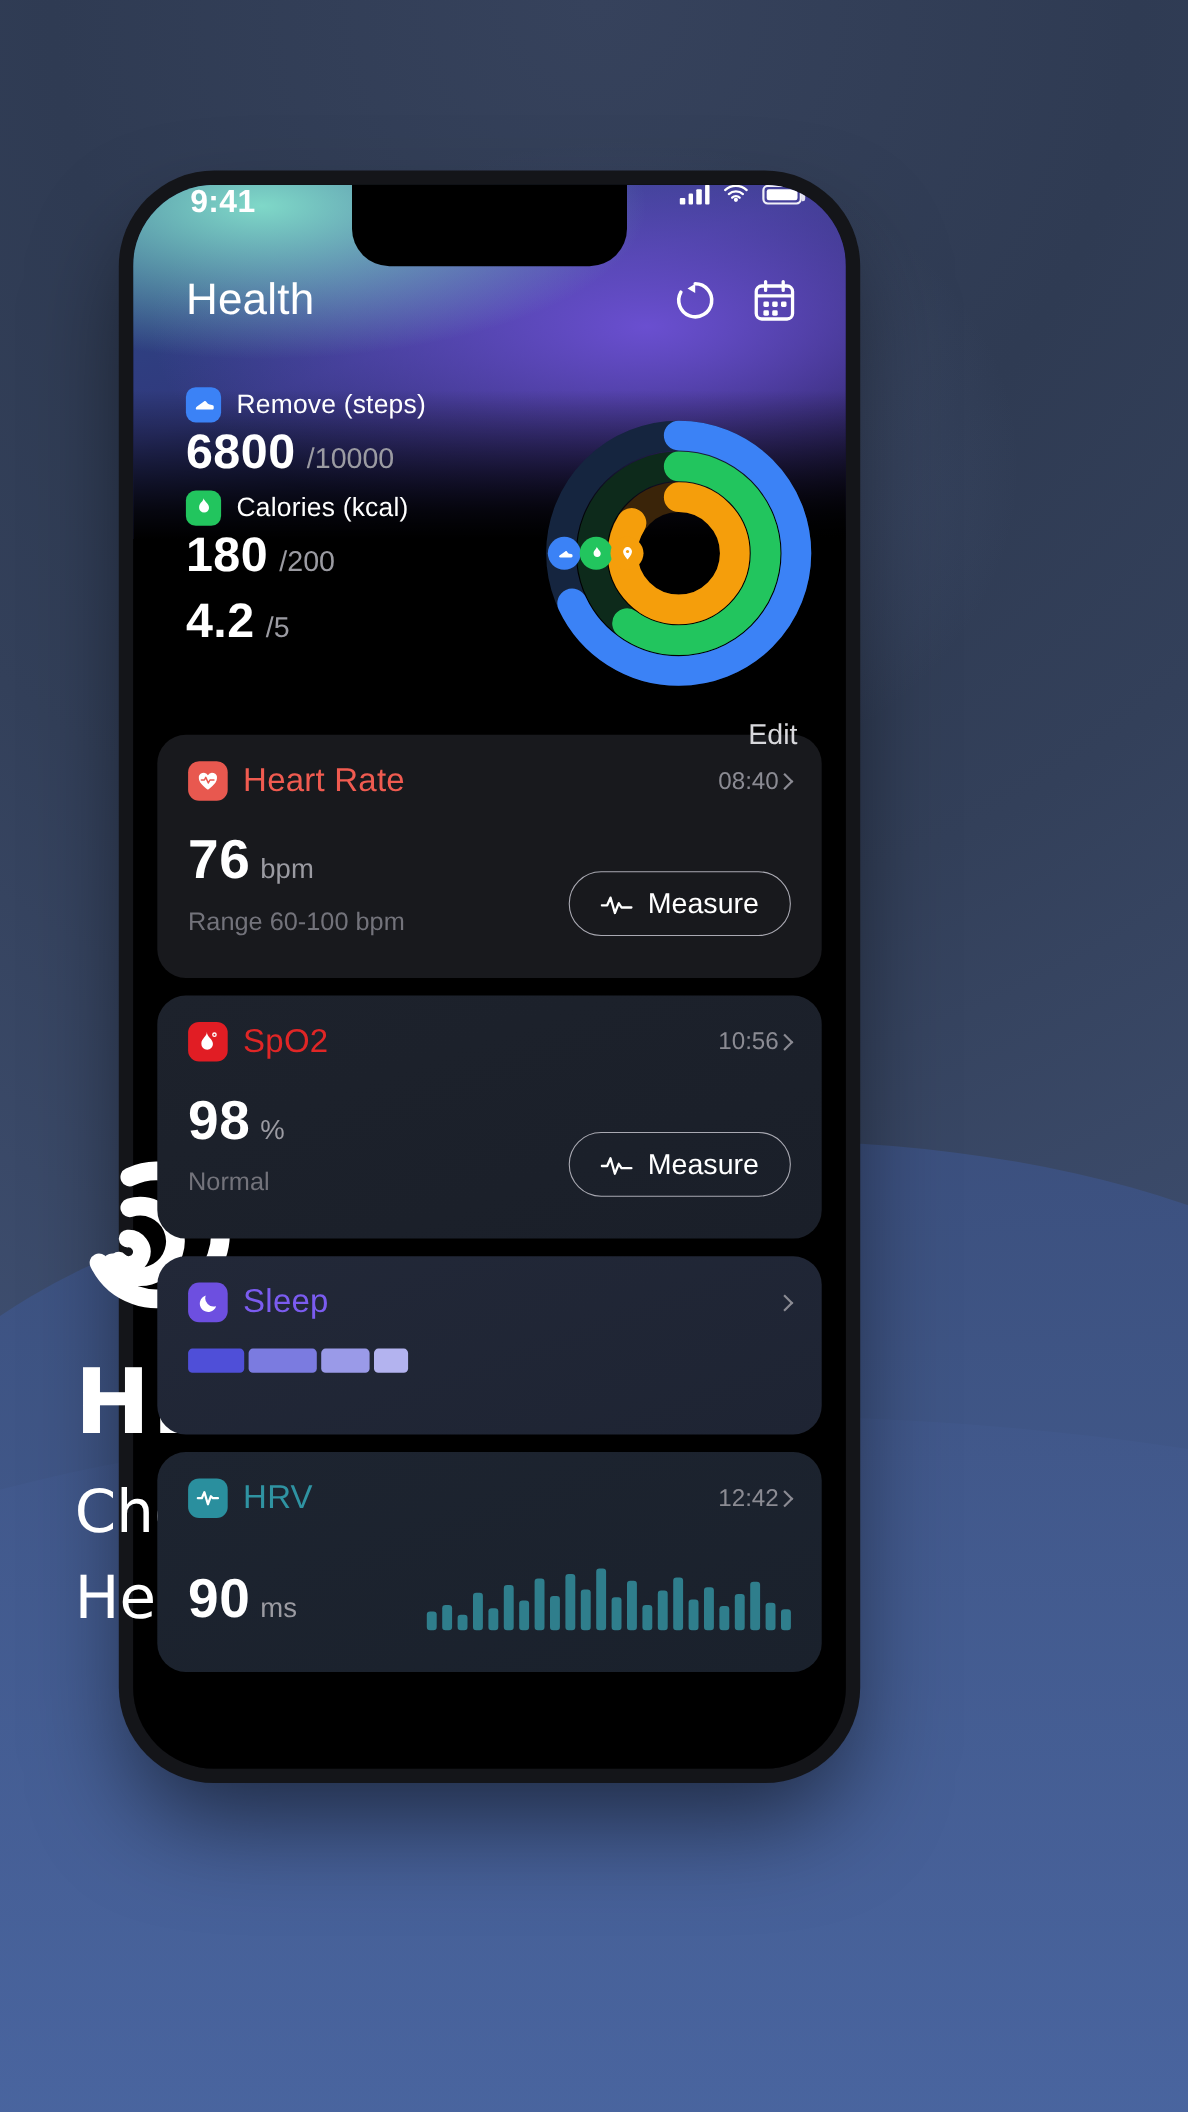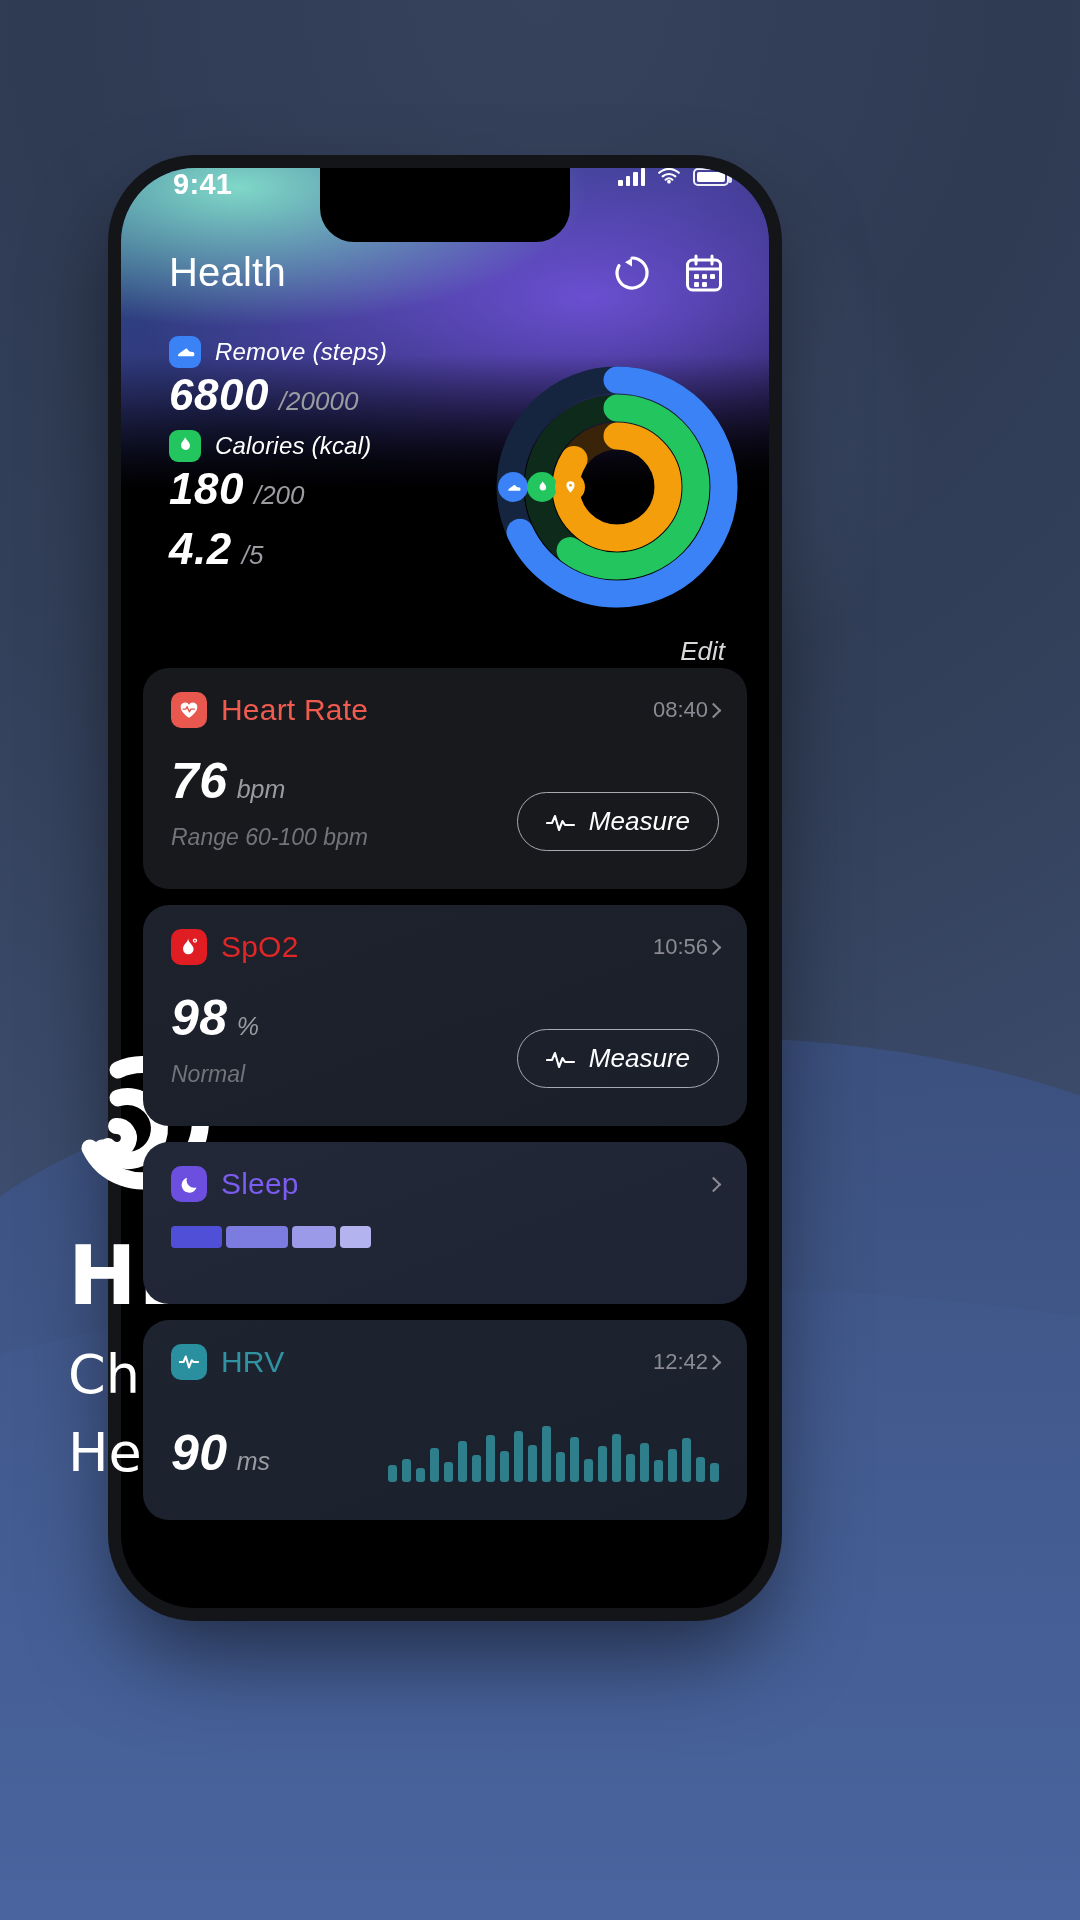--- a/index.html
+++ b/index.html
@@ -98,21 +98,21 @@
     position:absolute; top:82px; left:0; width:100%;
     display:flex; align-items:center; justify-content:space-between;
     padding:0 44px 0 48px; z-index:21;
   }
   .app-title { color:#fff; font-size:40px; font-weight:400; letter-spacing:.2px; }
   .hdr-icons { display:flex; align-items:center; gap:30px; }
   .hdr-icons svg { display:block; }
 
   
   .summary {
-    position:absolute; top:168px; left:0; width:100%; height:330px; z-index:12;font-style:italic;
+    position:absolute; top:184px; left:0; width:100%; height:330px; z-index:12;
   }
   .metrics { position:absolute; left:48px; top:0; width:330px; }
   .metric { margin-bottom:10px; }
   .metric-head { display:flex; align-items:center; gap:14px; }
   .m-icon {
     width:32px; height:32px; border-radius:9px;
     display:flex; align-items:center; justify-content:center; flex:none;
   }
   .m-icon svg { display:block; }
   .m-label { color:#fff; font-size:24px; letter-spacing:.2px; }
@@ -150,21 +150,21 @@
   .card-head { display:flex; align-items:center; justify-content:space-between; }
   .ch-left { display:flex; align-items:center; gap:14px; }
   .c-icon {
     width:36px; height:36px; border-radius:10px;
     display:flex; align-items:center; justify-content:center; flex:none;
   }
   .c-title { font-size:30px; letter-spacing:.2px; }
   .ch-right { display:flex; align-items:center; gap:0; color:#8b8b93; font-size:22px; }
   .chev { width:11px; height:11px; border-right:2.5px solid #8b8b93; border-top:2.5px solid #8b8b93; transform:rotate(45deg); }
 
-  .card-body { margin-top:24px; display:flex; align-items:flex-end; justify-content:space-between;font-style:italic; }
+  .card-body { margin-top:24px; display:flex; align-items:flex-end; justify-content:space-between; }
   .cb-left { }
   .cb-vals { display:flex; align-items:baseline; gap:9px; }
   .cb-val { color:#fff; font-size:50px; font-weight:700; letter-spacing:.5px; }
   .cb-unit { color:#9b9ba2; font-size:25px; }
   .cb-sub { color:#73737b; font-size:23px; margin-top:14px; }
 
   .measure {
     display:flex; align-items:center; gap:13px;
     border:1.6px solid #a9a9b2; border-radius:32px;
     padding:13px 28px; color:#fff; font-size:26px;
@@ -256,21 +256,21 @@
             <span class="m-icon" style="background:#3b82f6">
               <svg width="20" height="20" viewBox="0 0 20 20">
                   <path d="M3 13.5c0-1 .6-1.6 1.4-2.2l6-4.3c.9-.6 1.6-.5 2.1.2l1.1 1.5c.5.7 1.2 1 2 1.1l2.1.3c1 .1 1.6.7 1.6 1.6v1.2c0 .9-.6 1.4-1.5 1.4H4.4C3.6 14.3 3 14 3 13.5z" fill="#fff"></path>
                   <path d="M5 9.2l2.6-1.9" stroke="#3b82f6" stroke-width="1.1" stroke-linecap="round"></path>
                 </svg>
             </span>
             <span class="m-label">Remove (steps)</span>
           </div>
           <div class="m-vals">
             <span class="m-val">6800</span>
-            <span class="m-goal">/20000</span>
+            <span class="m-goal">/10000</span>
           </div>
         </div>
 
         <div class="metric">
           <div class="metric-head">
             <span class="m-icon" style="background:#22c55e">
               <svg width="18" height="20" viewBox="0 0 18 20">
                   <path d="M9 1c0 3-4 4.2-4 8.2A4.6 4.6 0 009.6 14 4.4 4.4 0 0014 9.6C14 6 10.4 4.6 9 1z" fill="#fff"></path>
                 </svg>
             </span>

